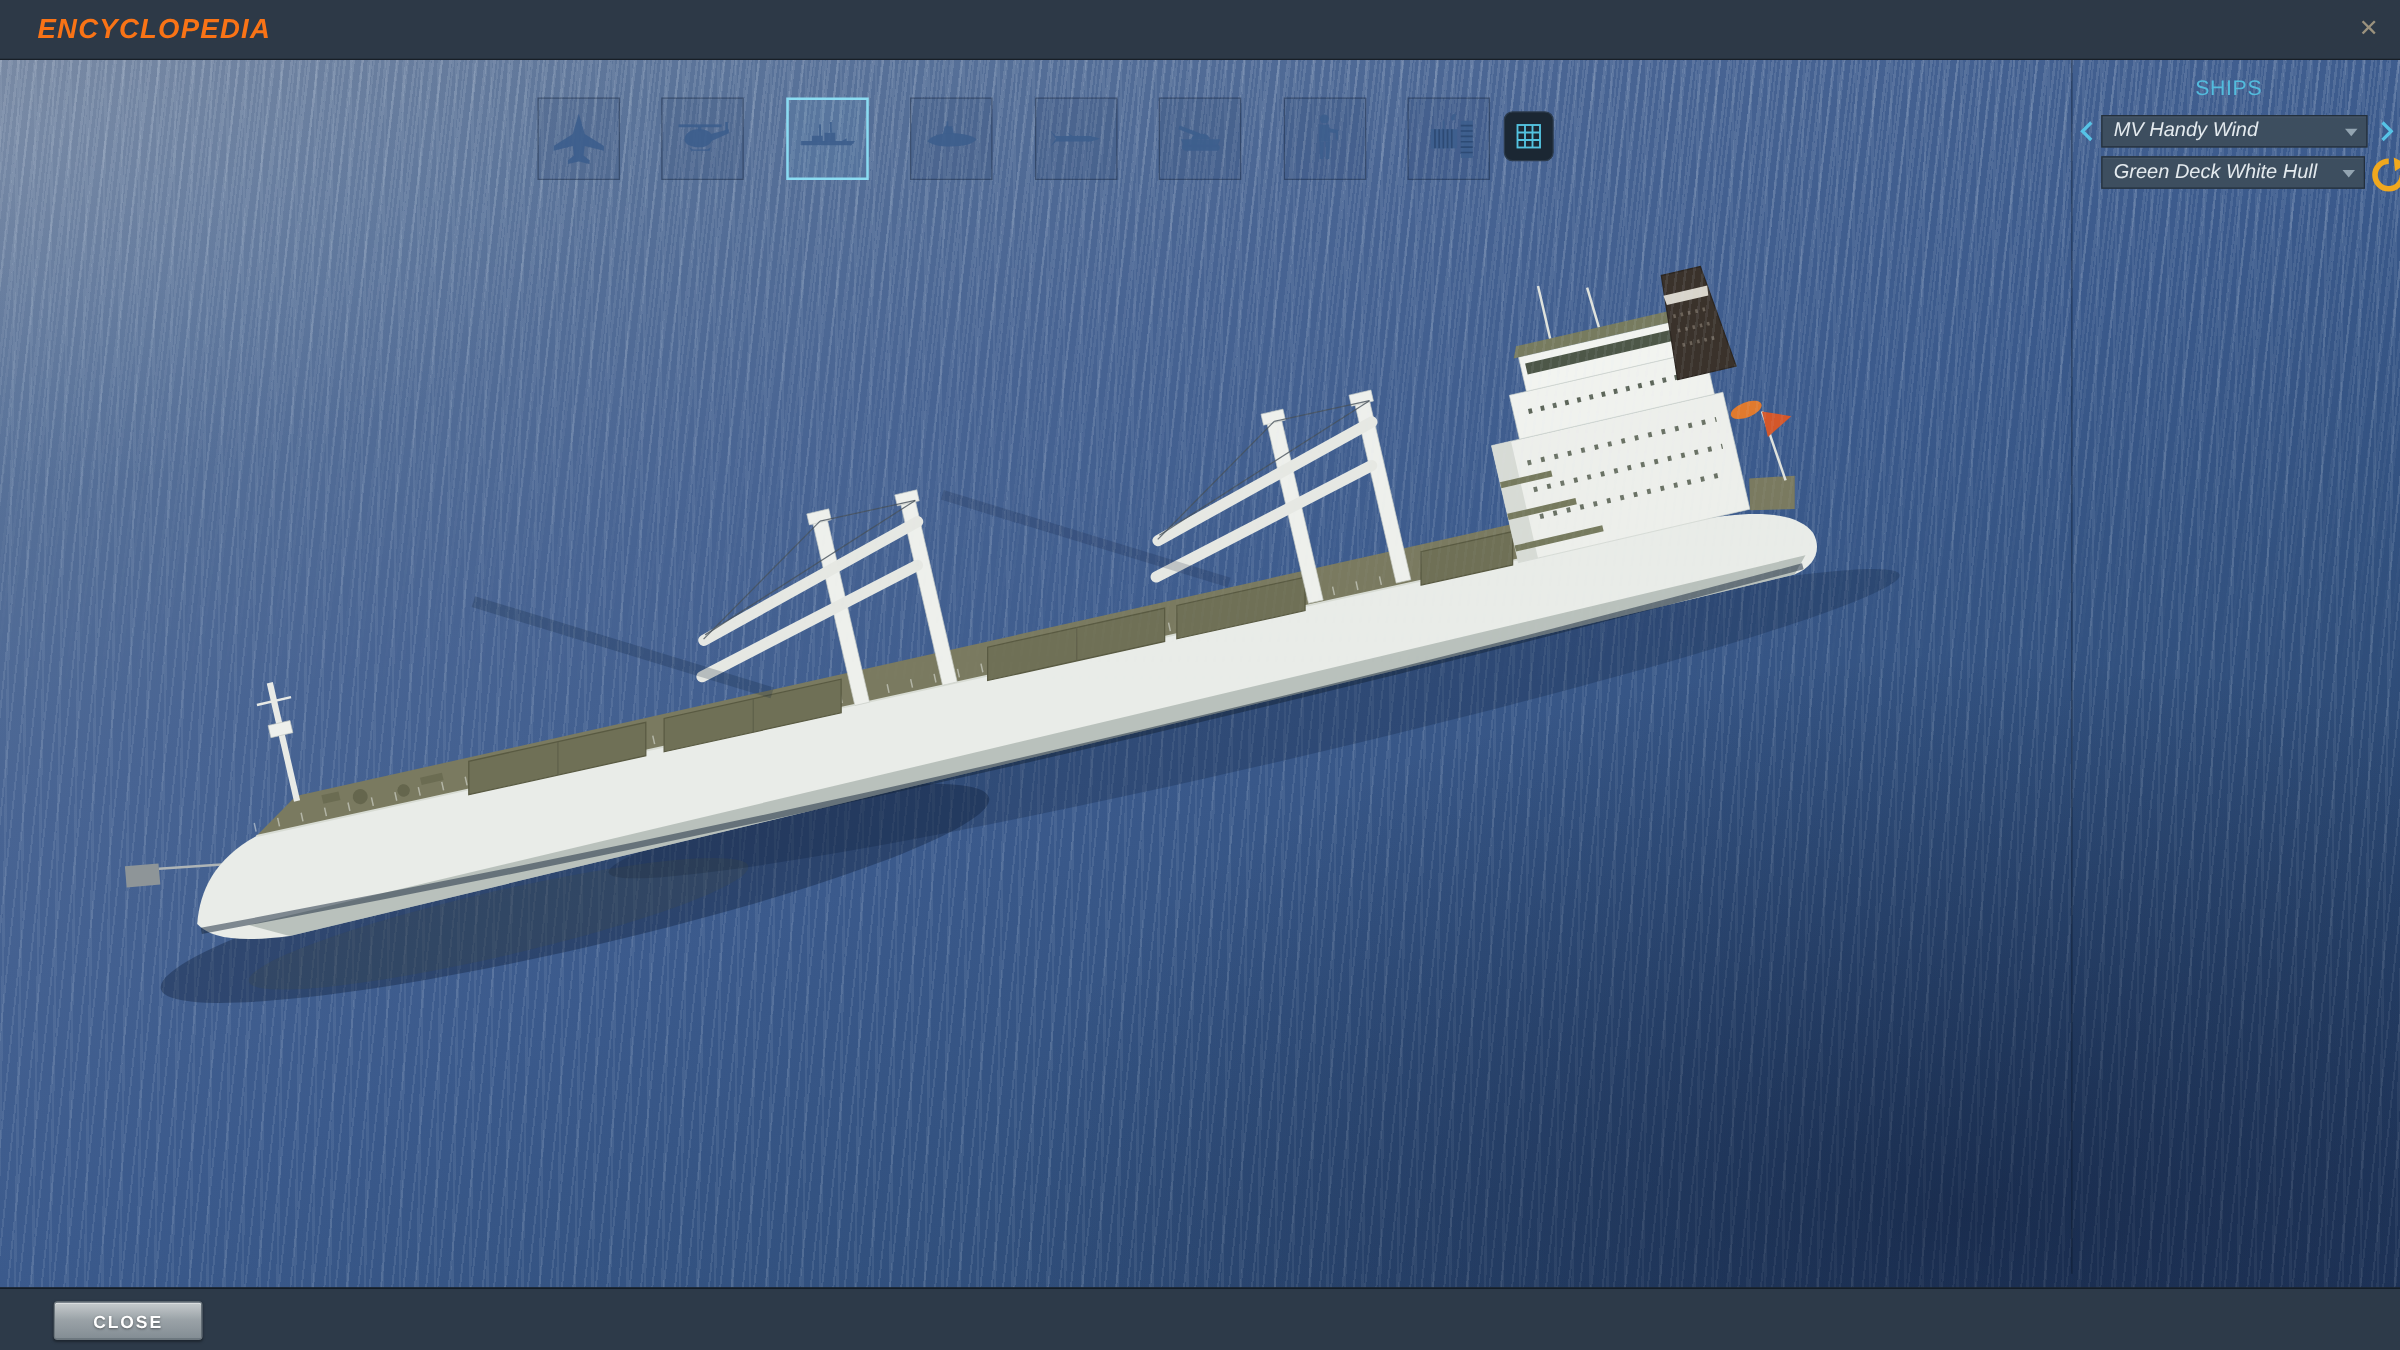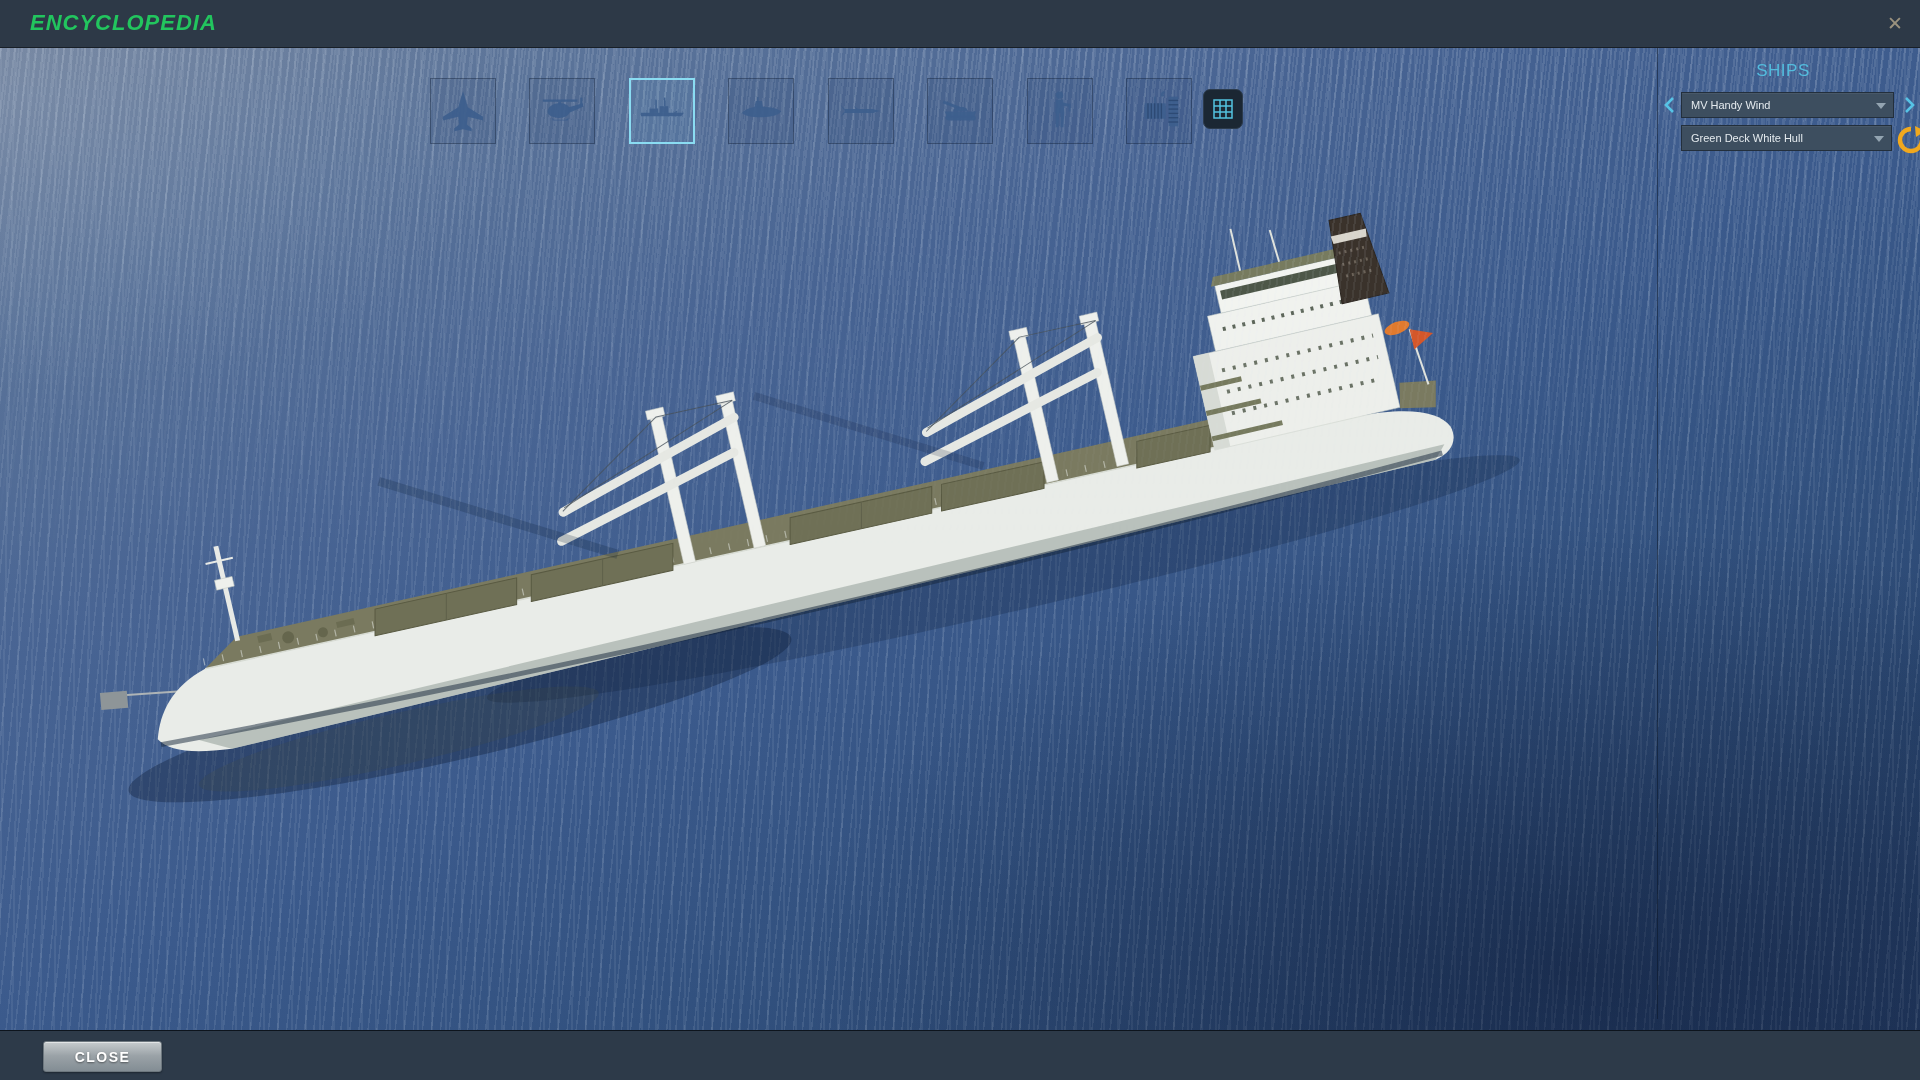--- a/index.html
+++ b/index.html
@@ -1,20 +1,20 @@
 <!DOCTYPE html>
 <html><head>
 <meta charset="utf-8">
 <style>
   html,body{margin:0;padding:0;width:1920px;height:1080px;overflow:hidden;
     font-family:"Liberation Sans",sans-serif;background:#2d3947;}
   .titlebar{position:absolute;left:0;top:0;width:1920px;height:47px;background:#2d3947;
     border-bottom:1px solid rgba(0,0,0,.45);z-index:30;}
   .titlebar .title{position:absolute;left:30px;top:10px;font-size:22px;font-weight:bold;
-    font-style:italic;letter-spacing:1px;color:#22c55e;}
+    font-style:italic;letter-spacing:1px;color:#f97316;}
   .close-x{position:absolute;right:12px;top:12px;width:26px;height:24px;line-height:24px;
     text-align:center;color:#9b927e;font-size:19px;cursor:pointer;}
   
   .viewport{position:absolute;left:0;top:47px;width:1920px;height:983px;overflow:hidden;
     background:
       radial-gradient(1250px 720px at 82% 94%, rgba(8,18,44,.45), transparent 62%),
       radial-gradient(950px 520px at 0% 6%, rgba(195,205,220,.16), transparent 55%),
       repeating-linear-gradient(96deg, rgba(212,224,238,.11) 0 1.5px, transparent 1.5px 9px),
       repeating-linear-gradient(91deg, rgba(205,218,232,.09) 0 2px, transparent 2px 14px),
       linear-gradient(155deg,#6d7f9b 0%,#5a7399 15%,#486493 33%,#3b5a8c 52%,#32517f 68%,#2a466f 84%,#243c63 100%);}
@@ -33,22 +33,22 @@
   .grid-btn{position:absolute;left:1203px;top:11px;width:38px;height:38px;border-radius:7px;
     background:#1b2733;border:1px solid #2c3b4c;display:flex;align-items:center;
     justify-content:center;cursor:pointer;}
   
   .sidepanel{position:absolute;left:1657px;top:47px;width:276px;height:972px;z-index:25;
     border-left:1px solid rgba(10,20,35,.5);}
   .panel-title{position:absolute;left:0;top:14px;width:250px;text-align:center;
     color:#53bcdd;font-size:17px;letter-spacing:.5px;}
   .select{position:absolute;box-sizing:border-box;height:26px;background:#3d4e5f;
     border:1px solid #232f3c;box-shadow:inset 0 1px 0 rgba(255,255,255,.06);
-    color:#e4eaee;font-size:11px;line-height:24px;padding:0 22px 7px 9px;cursor:pointer;
-    white-space:nowrap;overflow:hidden;}
+    color:#e4eaee;font-size:16px;line-height:24px;padding:0 22px 7px 9px;cursor:pointer;
+    white-space:nowrap;overflow:hidden;font-style:italic;}
   .select .caret{position:absolute;right:7px;top:10px;width:0;height:0;
     border-left:5px solid transparent;border-right:5px solid transparent;
     border-top:6px solid #93a4b1;}
   .chev{position:absolute;width:18px;height:26px;cursor:pointer;display:flex;
     align-items:center;justify-content:center;}
   .rotate-btn{position:absolute;left:238px;top:78px;width:30px;height:30px;cursor:pointer;}
   
   .bottombar{position:absolute;left:0;top:1030px;width:1920px;height:50px;background:#2d3a49;
     border-top:1px solid #0d141d;z-index:30;}
   .close-btn{position:absolute;left:18px;top:10px;width:119px;height:31px;border-radius:3px;

